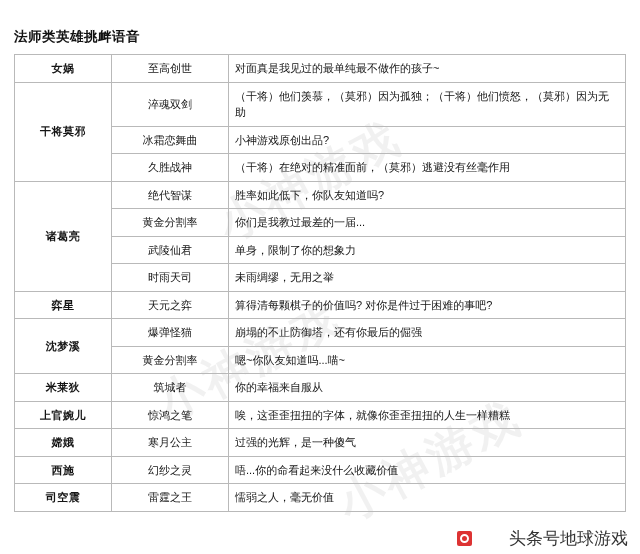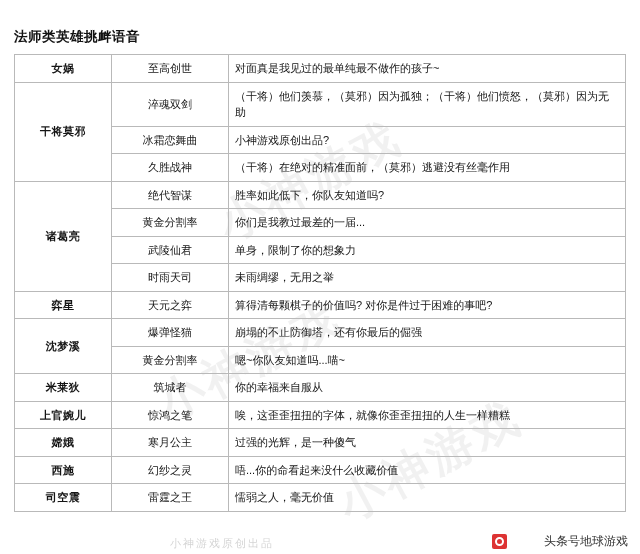--- a/index.html
+++ b/index.html
@@ -101,21 +101,21 @@
     position: absolute;
     left: 3px;
     top: 3px;
     width: 9px;
     height: 9px;
     border: 2px solid #fff;
     border-radius: 50%;
     box-sizing: border-box;
   }
   .footer-text {
-    font-size: 12px;
+    font-size: 17px;
     color: #333;
     margin-left: 32px;
   }
   .bottom-strip {
     position: absolute;
     left: 0;
     bottom: 0;
     width: 640px;
     height: 22px;
     background: #ffffff;
@@ -215,20 +215,19 @@
       </tr>
       <tr>
         <td class="hero">司空震</td>
         <td class="skin">雷霆之王</td>
         <td class="line">懦弱之人，毫无价值</td>
       </tr>
     </tbody>
   </table>
 
   <div class="bottom-strip"></div>
-  <div class="bottom-wm">小神游戏原创出品</div>
 
   <div class="footer">
     <div class="footer-logo"></div>
     <div class="footer-text">头条号地球游戏</div>
   </div>
 
 </div>
 
 </body></html>

